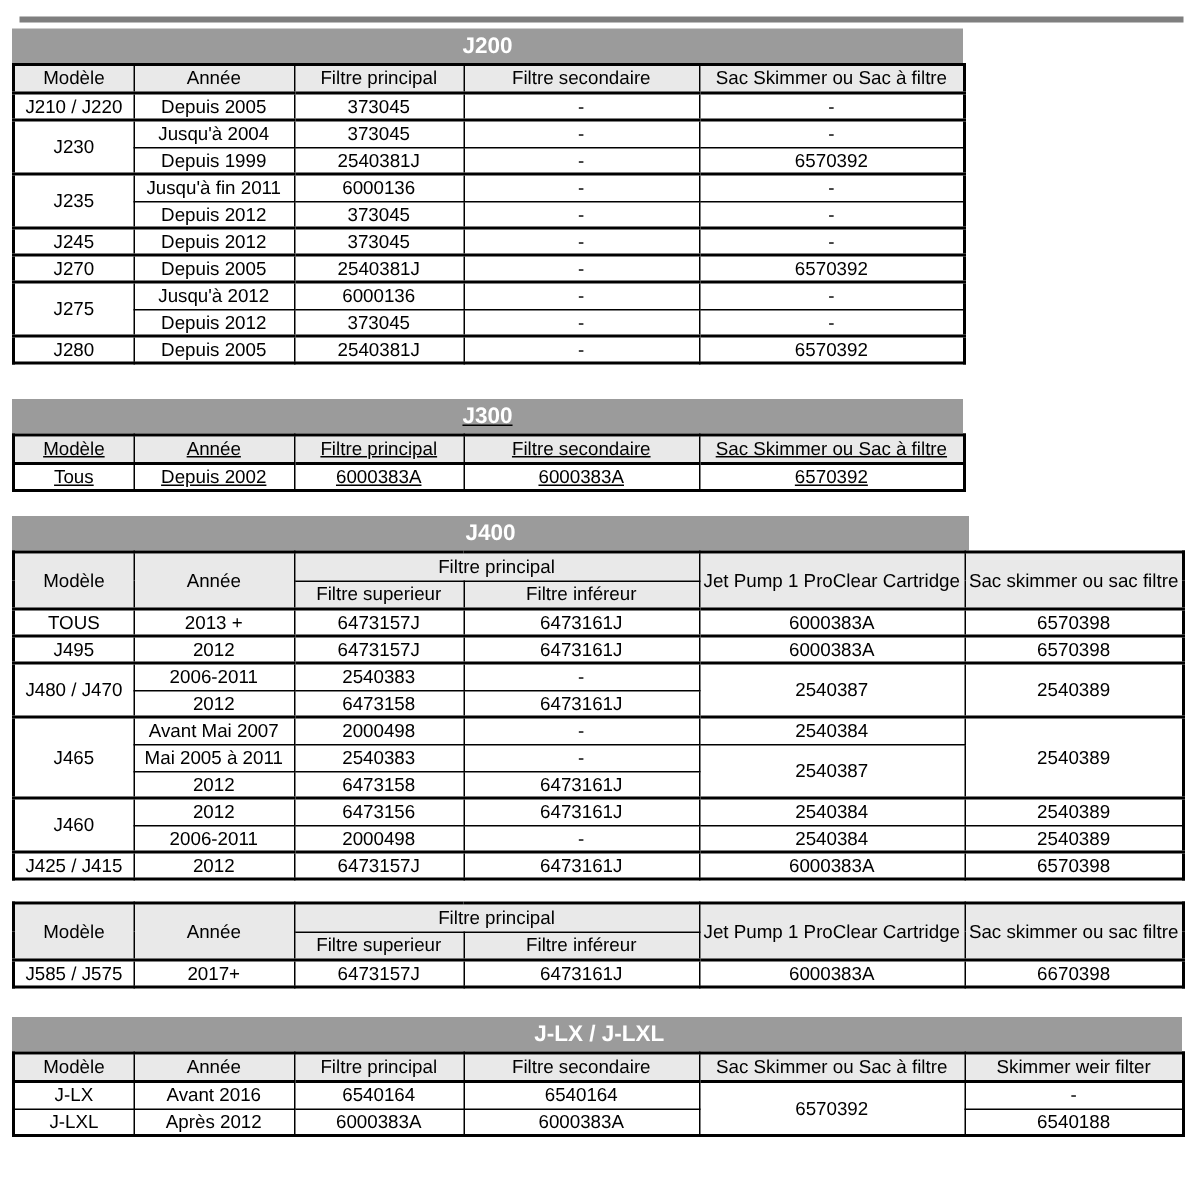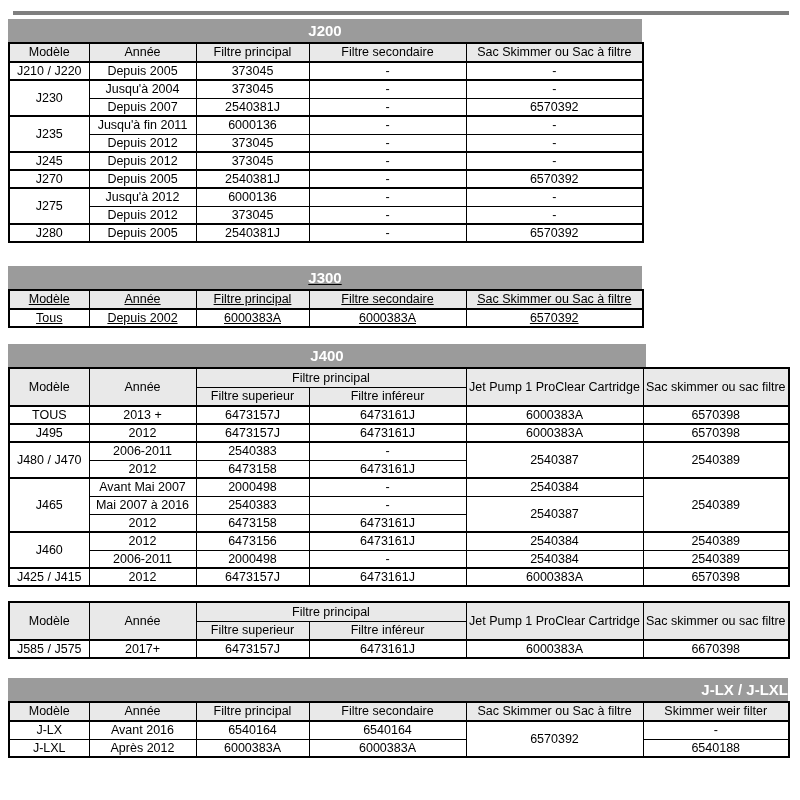--- a/index.html
+++ b/index.html
@@ -20,21 +20,21 @@
   .top-strip{
     height:4px;width:776px;margin:11px 0 0 5px;
     background:var(--top-strip);
   }
   section.tbl{display:block;}
   .title{
     background:var(--title-bar);color:var(--title-text);
     font-weight:bold;font-size:15px;height:23px;line-height:23px;
     text-align:center;
   }
-  .title.left{text-align:right;padding-left:3px;}
+  .title.left{text-align:center;padding-left:3px;}
   table{
     border-collapse:collapse;table-layout:fixed;
     border:2px solid var(--border);
   }
   th,td{
     border:1px solid var(--border);
     padding:0 1px;text-align:center;vertical-align:middle;
     font-size:12.5px;line-height:1.15;
     white-space:nowrap;overflow:hidden;
   }
@@ -76,21 +76,21 @@
             <td>-</td>
           </tr>
           <tr class="thick">
             <td rowspan="2">J230</td>
             <td>Jusqu'à 2004</td>
             <td>373045</td>
             <td>-</td>
             <td>-</td>
           </tr>
           <tr>
-            <td>Depuis 2007</td>
+            <td>Depuis 1999</td>
             <td>2540381J</td>
             <td>-</td>
             <td>6570392</td>
           </tr>
           <tr class="thick">
             <td rowspan="2">J235</td>
             <td>Jusqu'à fin 2011</td>
             <td>6000136</td>
             <td>-</td>
             <td>-</td>
@@ -224,21 +224,21 @@
           </tr>
           <tr class="thick">
             <td rowspan="3">J465</td>
             <td>Avant Mai 2007</td>
             <td>2000498</td>
             <td>-</td>
             <td>2540384</td>
             <td rowspan="3">2540389</td>
           </tr>
           <tr>
-            <td>Mai 2007 à 2016</td>
+            <td>Mai 2005 à 2011</td>
             <td>2540383</td>
             <td>-</td>
             <td rowspan="2">2540387</td>
           </tr>
           <tr>
             <td>2012</td>
             <td>6473158</td>
             <td>6473161J</td>
           </tr>
           <tr class="thick">

